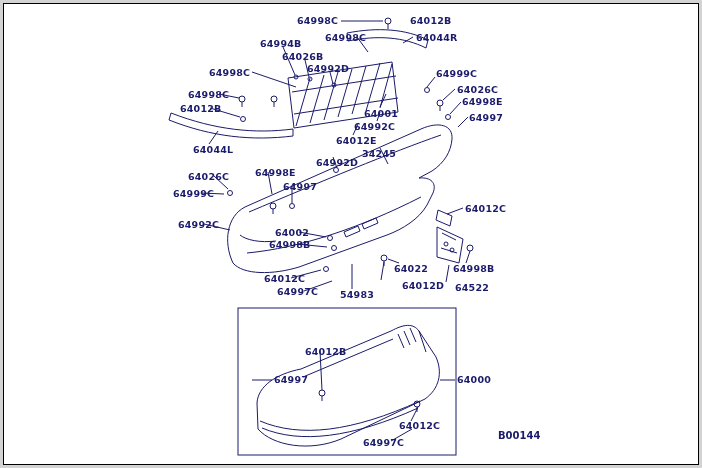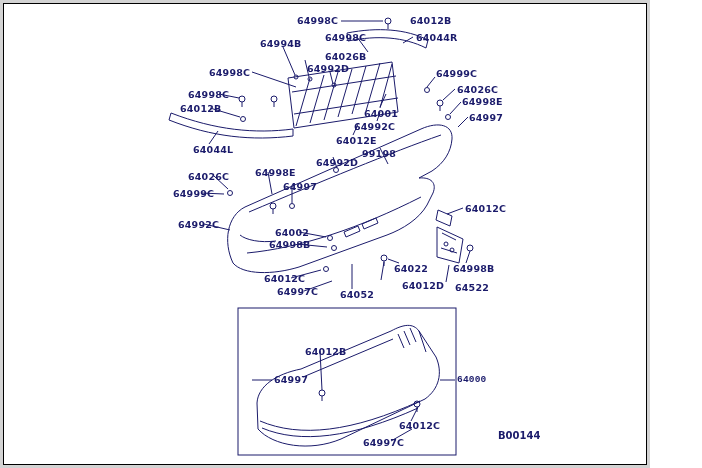--- a/index.html
+++ b/index.html
@@ -1,19 +1,19 @@
 <!DOCTYPE html>
 <html style="--outer-bg: #d3d3d3; --panel-bg: #ffffff; --panel-border: #000000; --ink: #1b1b6b;"><head>
 <meta charset="utf-8">
 <title>Rear Bumper Parts Diagram</title>
 <style>
   html, body { margin: 0; padding: 0; }
   .page {
     position: relative;
-    width: 650px;
+    width: 702px;
     height: 468px;
     background: var(--outer-bg, #d3d3d3);
     font-family: "DejaVu Sans", sans-serif;
     overflow: hidden;
   }
   .panel {
     position: absolute;
     inset: 3px;
     background: var(--panel-bg, #ffffff);
     border: 1px solid var(--panel-border, #000000);
@@ -136,52 +136,52 @@
 
     </g>
   </svg>
 
   <div class="labels">
       <div class="part-label" style="left: 297px; top: 16px;">64998C</div>
       <div class="part-label" style="left: 410px; top: 16px;">64012B</div>
       <div class="part-label" style="left: 325px; top: 33px;">64998C</div>
       <div class="part-label" style="left: 416px; top: 33px;">64044R</div>
       <div class="part-label" style="left: 260px; top: 39px;">64994B</div>
-      <div class="part-label" style="left: 282px; top: 52px; margin-left: 43px;">64026B</div>
+      <div class="part-label" style="left: 282px; top: 52px;">64026B</div>
       <div class="part-label" style="left: 307px; top: 64px;">64992D</div>
       <div class="part-label" style="left: 209px; top: 68px;">64998C</div>
       <div class="part-label" style="left: 436px; top: 69px;">64999C</div>
       <div class="part-label" style="left: 457px; top: 85px;">64026C</div>
       <div class="part-label" style="left: 188px; top: 90px;">64998C</div>
       <div class="part-label" style="left: 462px; top: 97px;">64998E</div>
       <div class="part-label" style="left: 180px; top: 104px;">64012B</div>
       <div class="part-label" style="left: 364px; top: 109px;">64001</div>
       <div class="part-label" style="left: 469px; top: 113px;">64997</div>
       <div class="part-label" style="left: 354px; top: 122px;">64992C</div>
       <div class="part-label" style="left: 336px; top: 136px;">64012E</div>
       <div class="part-label" style="left: 193px; top: 145px;">64044L</div>
-      <div class="part-label" style="left: 362px; top: 149px;">99198</div>
+      <div class="part-label" style="left: 362px; top: 149px;">34245</div>
       <div class="part-label" style="left: 316px; top: 158px;">64992D</div>
       <div class="part-label" style="left: 255px; top: 168px;">64998E</div>
       <div class="part-label" style="left: 188px; top: 172px;">64026C</div>
       <div class="part-label" style="left: 283px; top: 182px;">64997</div>
       <div class="part-label" style="left: 173px; top: 189px;">64999C</div>
       <div class="part-label" style="left: 465px; top: 204px;">64012C</div>
       <div class="part-label" style="left: 178px; top: 220px;">64992C</div>
       <div class="part-label" style="left: 275px; top: 228px;">64002</div>
       <div class="part-label" style="left: 269px; top: 240px;">64998B</div>
       <div class="part-label" style="left: 453px; top: 264px;">64998B</div>
       <div class="part-label" style="left: 394px; top: 264px;">64022</div>
       <div class="part-label" style="left: 264px; top: 274px;">64012C</div>
       <div class="part-label" style="left: 356px; top: 281px; padding-left: 46px;">64012D</div>
       <div class="part-label" style="left: 435px; top: 283px; margin-left: 20px;">64522</div>
       <div class="part-label" style="left: 277px; top: 287px;">64997C</div>
-      <div class="part-label" style="left: 340px; top: 290px;">64052</div>
+      <div class="part-label" style="left: 340px; top: 290px;">54983</div>
       <div class="part-label" style="left: 305px; top: 347px;">64012B</div>
       <div class="part-label" style="left: 274px; top: 375px;">64997</div>
-      <div class="part-label" style="left: 457px; top: 375px; font-family: Liberation Mono, monospace;">64000</div>
+      <div class="part-label" style="left: 457px; top: 375px;">64000</div>
       <div class="part-label" style="left: 399px; top: 421px;">64012C</div>
       <div class="part-label" style="left: 363px; top: 438px;">64997C</div>
     </div>
 
   <div class="doc-code">B00144</div>
 
 </div>
 
 </body></html>

